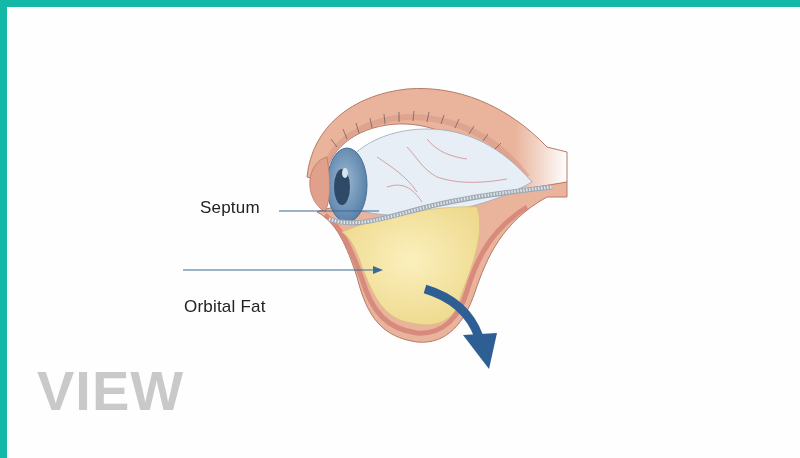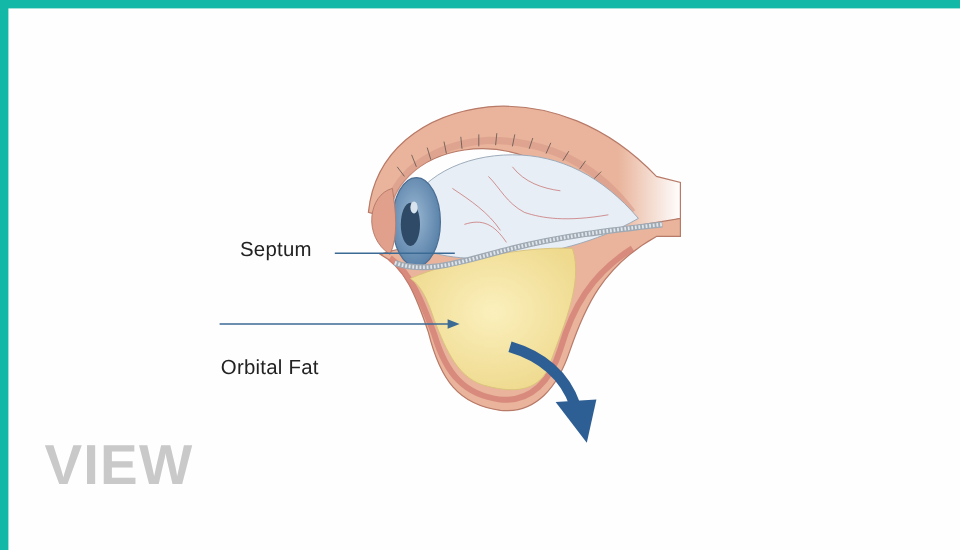--- a/index.html
+++ b/index.html
@@ -1,20 +1,20 @@
 <!DOCTYPE html>
 <html><head>
 <meta charset="utf-8">
 <style>
   html, body { margin:0; padding:0; }
   body { width:800px; height:458px; overflow:hidden; background:#fff; font-family:"Liberation Sans", sans-serif; }
   .frame { position:absolute; left:0; top:0; width:798px; height:456px; border:7px solid #14b8a6; background:#fefefe; }
   svg.art { position:absolute; left:0; top:0; }
   .label { position:absolute; color:#222; font-size:17px; letter-spacing:0.2px; white-space:nowrap; }
-  .watermark { position:absolute; left:30px; top:356px; font-size:47px; font-weight:700; color:#c9c9c9; letter-spacing:1px; line-height:1; }
+  .watermark { position:absolute; left:30px; top:356px; font-size:56px; font-weight:700; color:#c9c9c9; letter-spacing:1px; line-height:1; }
 </style>
 </head>
 <body>
 
 <div class="frame">
   <svg class="art" width="800" height="458" viewBox="0 0 800 458">
     <defs>
       <radialGradient id="fatG" cx="50%" cy="45%" r="60%">
         <stop offset="0%" stop-color="#fbf0bd"></stop>
         <stop offset="100%" stop-color="#eed98d"></stop>

